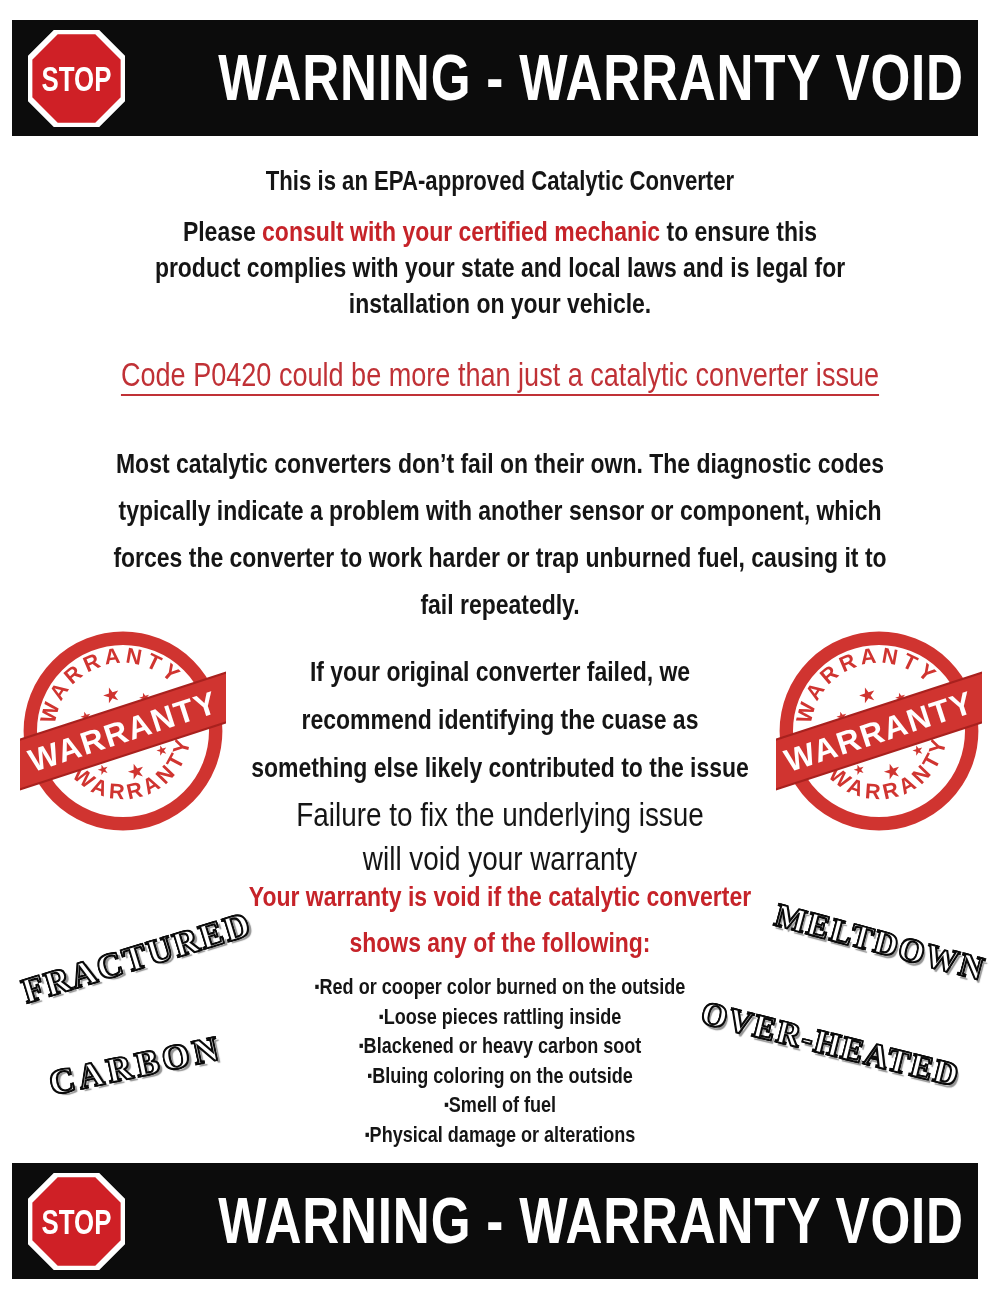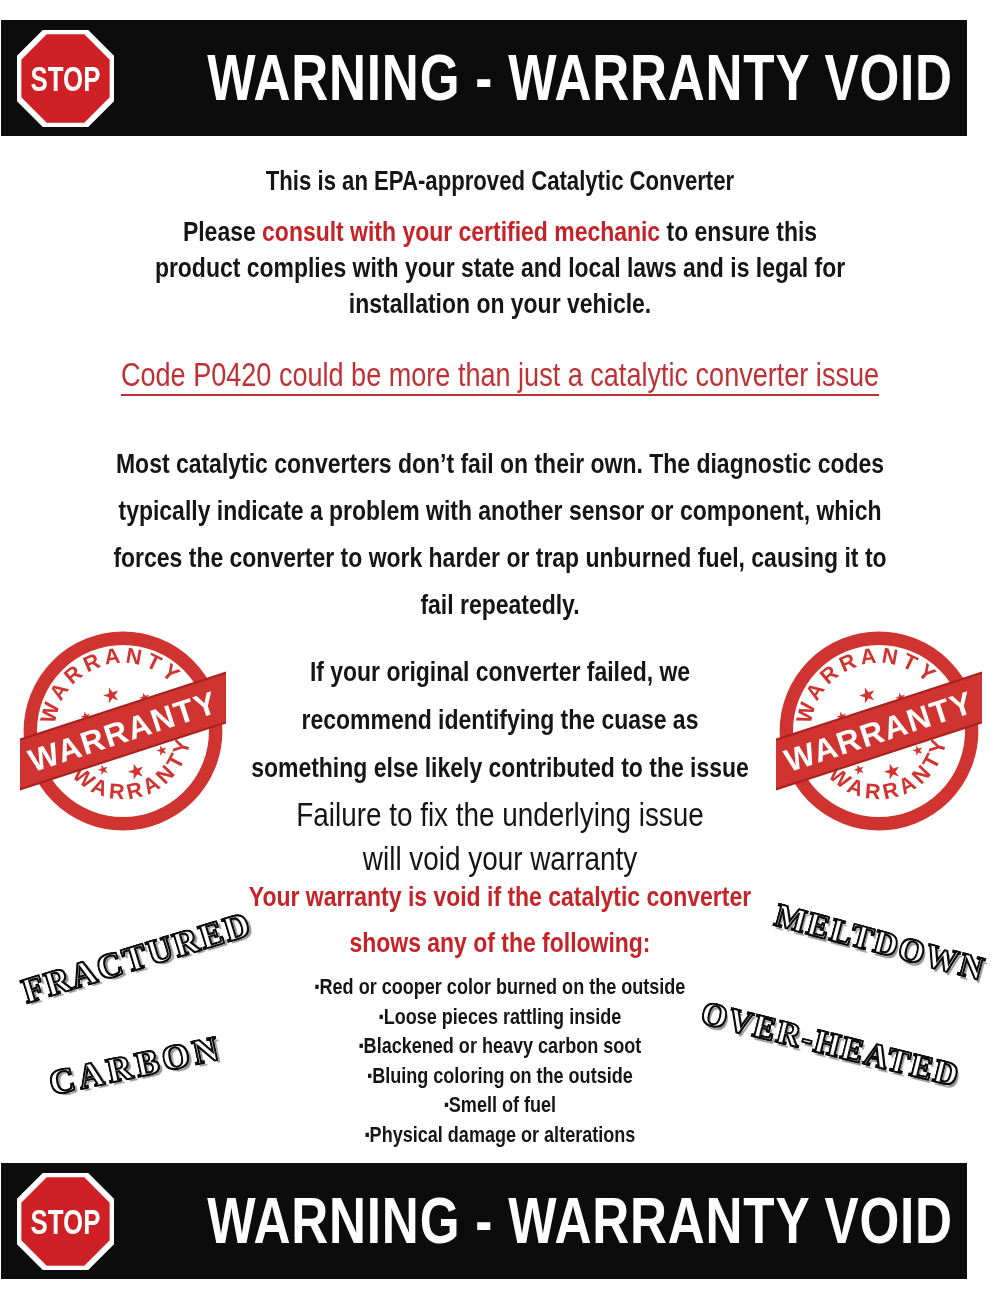--- a/index.html
+++ b/index.html
@@ -2,21 +2,21 @@
 <html><head>
 <meta charset="utf-8">
 <style>
   html,body{margin:0;padding:0;background:#fff;}
   .page{
     position:relative;width:1000px;height:1300px;background:#ffffff;
     font-family:"Liberation Sans",sans-serif;color:#151515;overflow:hidden;
   }
   
   .banner{
-    position:absolute;left:1px;width:966px;height:116px;background:#0c0c0c;
+    position:absolute;left:12px;width:966px;height:116px;background:#0c0c0c;
     display:flex;align-items:center;justify-content:space-between;
     padding:0 16px;box-sizing:border-box;
   }
   .banner-top{top:20px;}
   .banner-bottom{top:1163px;}
   .banner-title{
     flex:1;text-align:center;color:#ffffff;font-weight:bold;font-size:64px;
     white-space:nowrap;transform:scaleX(0.80);letter-spacing:1px;
   }
   .stop-svg{width:97px;height:97px;flex:0 0 auto;}

